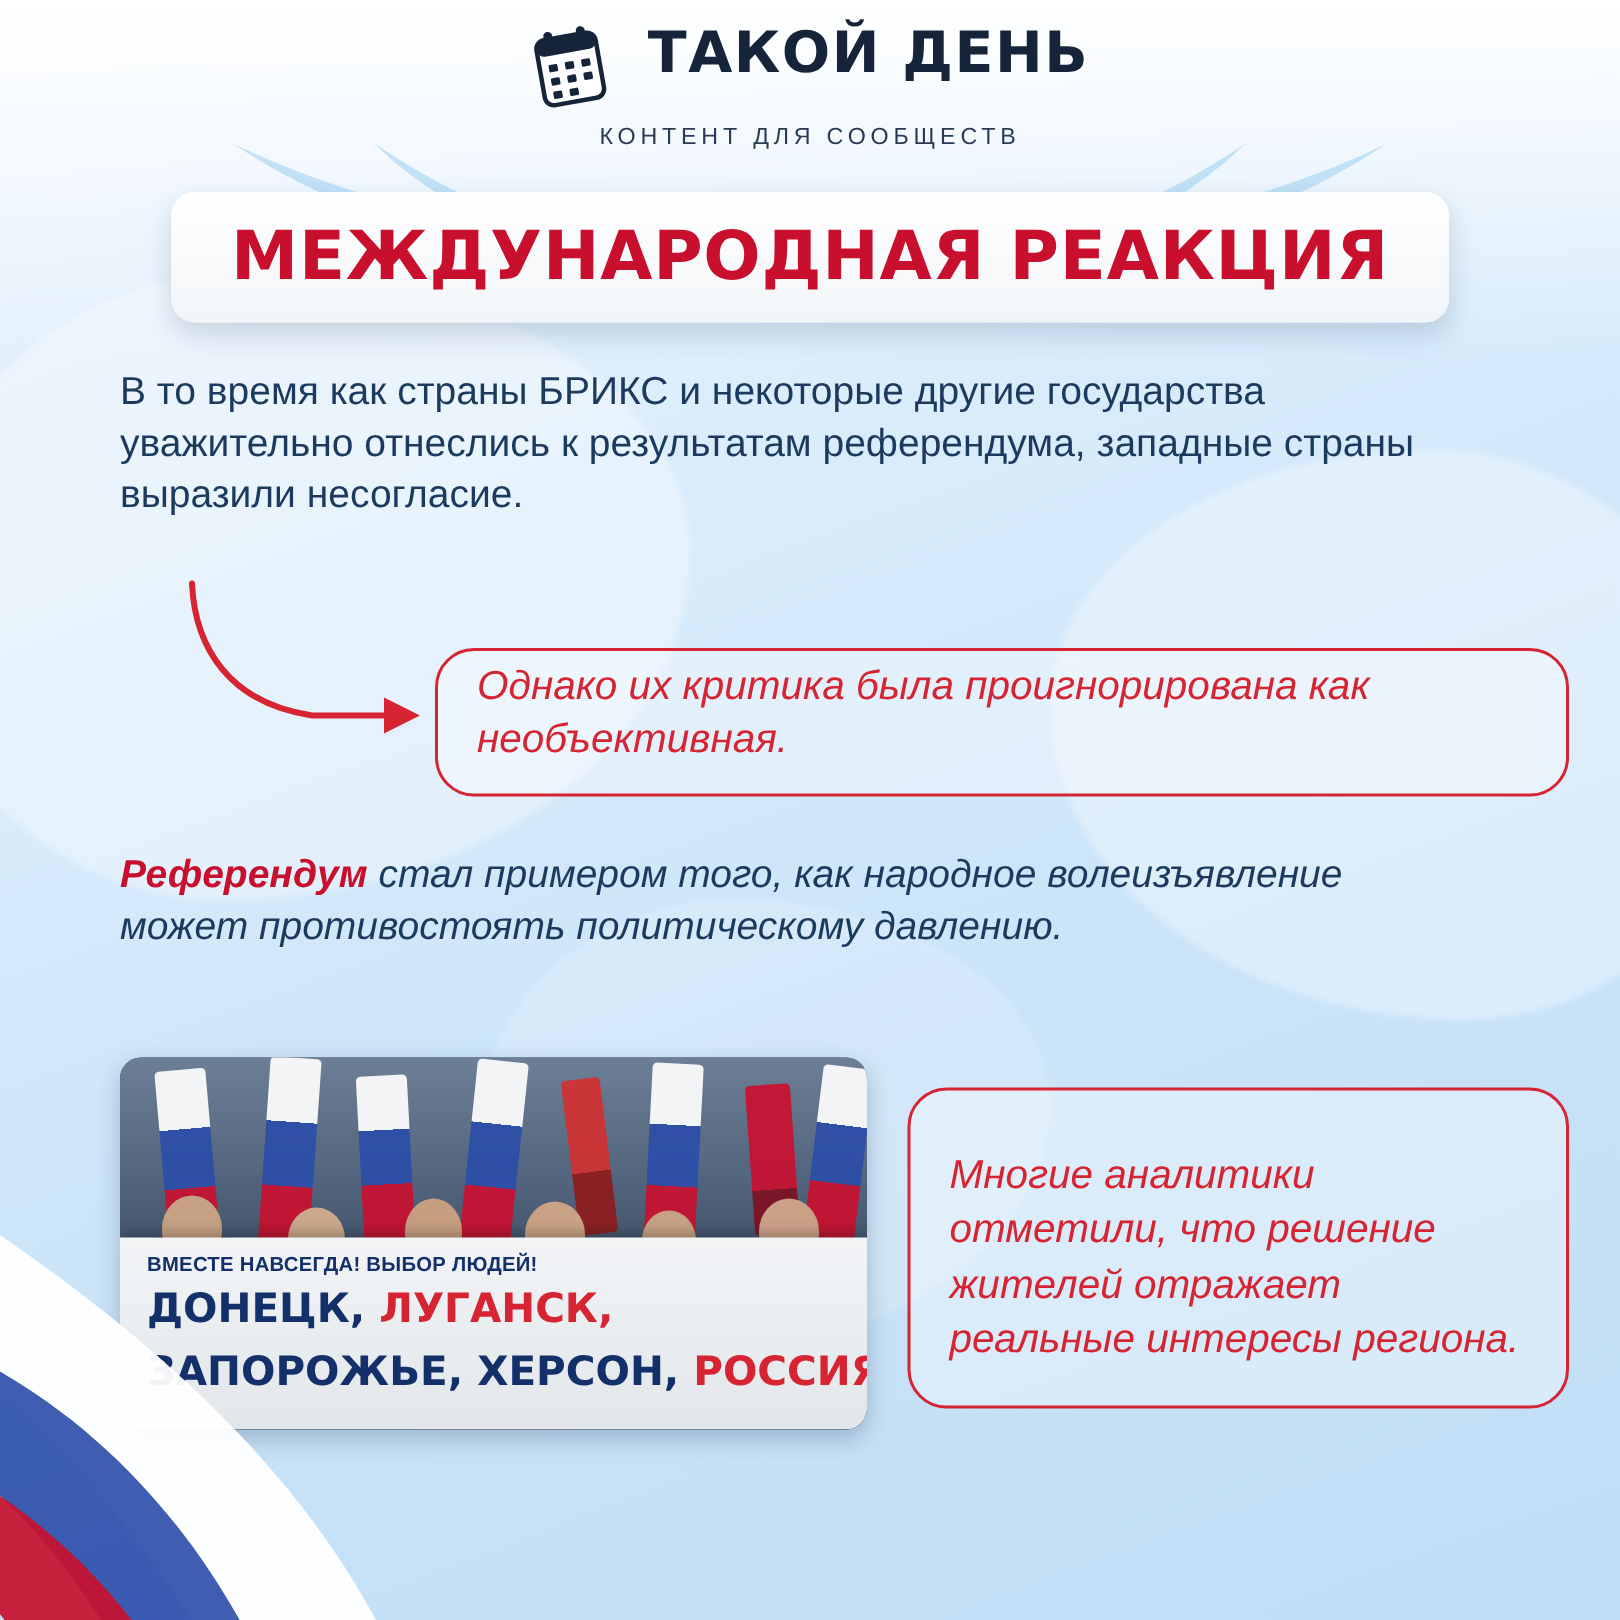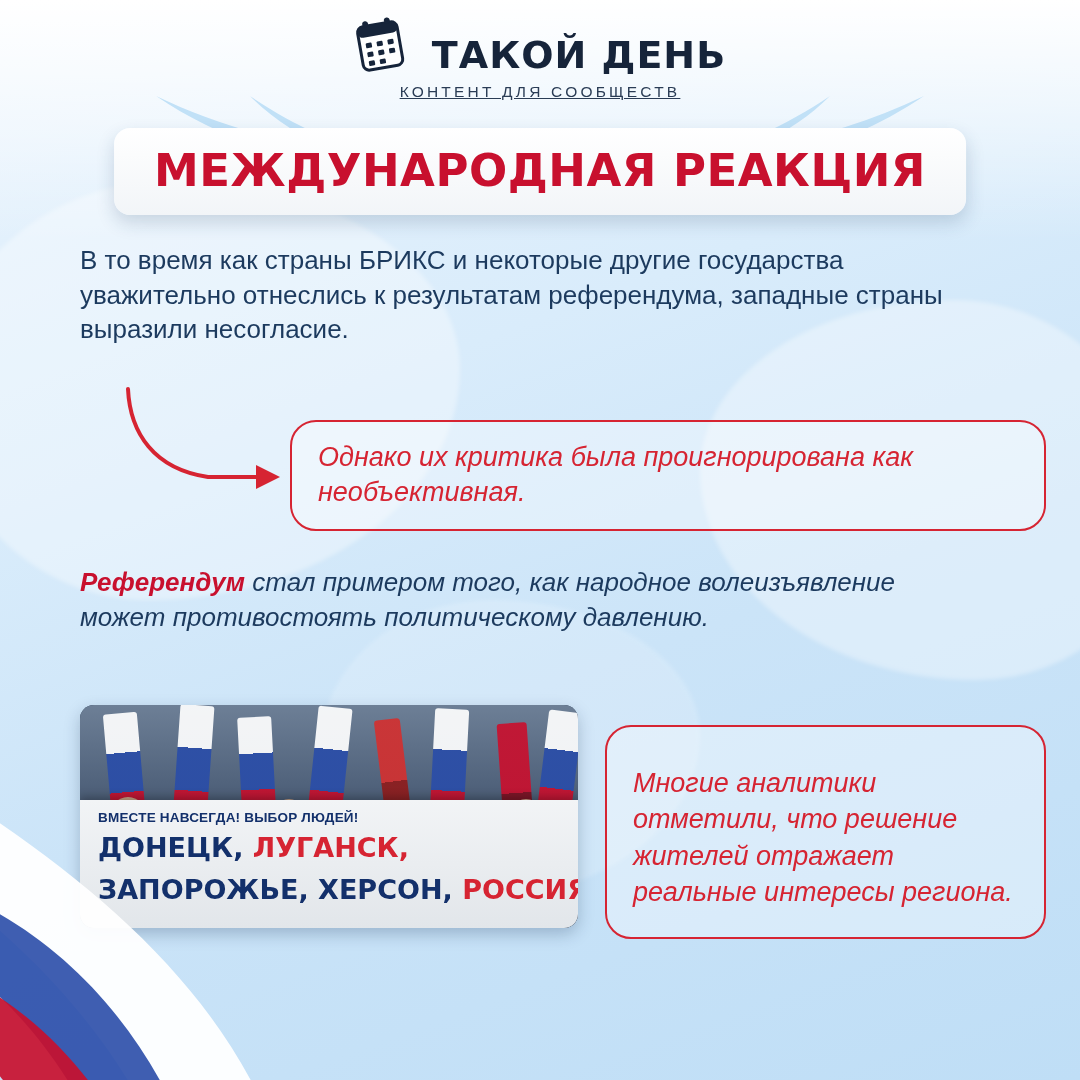--- a/index.html
+++ b/index.html
@@ -64,21 +64,21 @@
   .logo-wrap {
     position: absolute;
     left: 0; right: 0;
     top: 16px;
     display: flex;
     flex-direction: column;
     align-items: center;
   }
   .logo-row {
     display: flex;
-    align-items: flex-end;
+    align-items: flex-start;
     gap: 26px;
   }
   .logo-icon {
     width: 52px;
     height: 58px;
     position: relative;
   }
   .logo-title {
     font-family: "DejaVu Sans", sans-serif;
     font-weight: bold;
@@ -86,21 +86,20 @@
     letter-spacing: 1px;
     color: #16243a;
     line-height: 1;
   }
   .logo-sub {
     margin-top: 9px;
     font-size: 15.5px;
     letter-spacing: 3.2px;
     color: #2a3c55;
     font-family: "Liberation Sans", sans-serif;
-    text-decoration: underline;
   }
 
   
   .title-plate {
     position: absolute;
     left: 50%;
     transform: translateX(-50%);
     top: 128px;
     padding: 16px 40px 18px;
     background: linear-gradient(180deg, #ffffff 0%, #f2f5f8 100%);
@@ -145,23 +144,23 @@
     position: absolute;
     border: 2.5px solid #d62432;
     border-radius: 26px;
     background: rgba(255,255,255,0.35);
     color: #d62432;
     font-style: italic;
     font-family: "Liberation Sans", sans-serif;
   }
   .callout.c1 {
     left: 290px;
-    top: 420px;
+    top: 432px;
     width: 700px;
-    padding: 18px 26px 20px;
+    padding: 6px 26px 20px;
     font-size: 27px;
     line-height: 1.28;
   }
   .callout.c2 {
     left: 605px;
     top: 725px;
     width: 385px;
     padding: 38px 26px 26px;
     font-size: 27px;
     line-height: 1.35;
@@ -175,21 +174,21 @@
     width: 190px;
     height: 110px;
   }
 
   
   .photo {
     position: absolute;
     left: 80px;
     top: 705px;
     width: 498px;
-    height: 223px;
+    height: 248px;
     border-radius: 14px;
     overflow: hidden;
     box-shadow: 0 6px 16px rgba(20,45,80,0.25);
     background: #23354c;
   }
   .photo .sky {
     position: absolute; inset: 0;
     background: linear-gradient(180deg, #6d7f96 0%, #51637c 35%, #3c4c63 60%, #2c3a4e 100%);
   }
   .flagpole {

